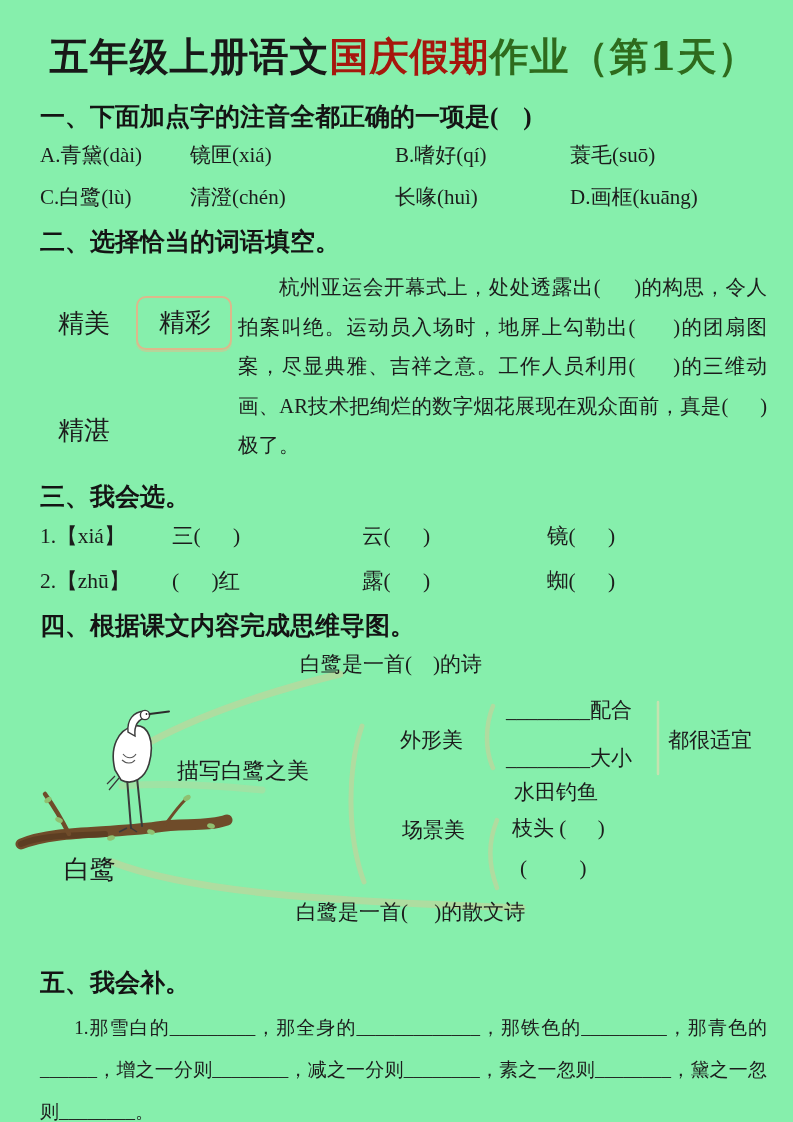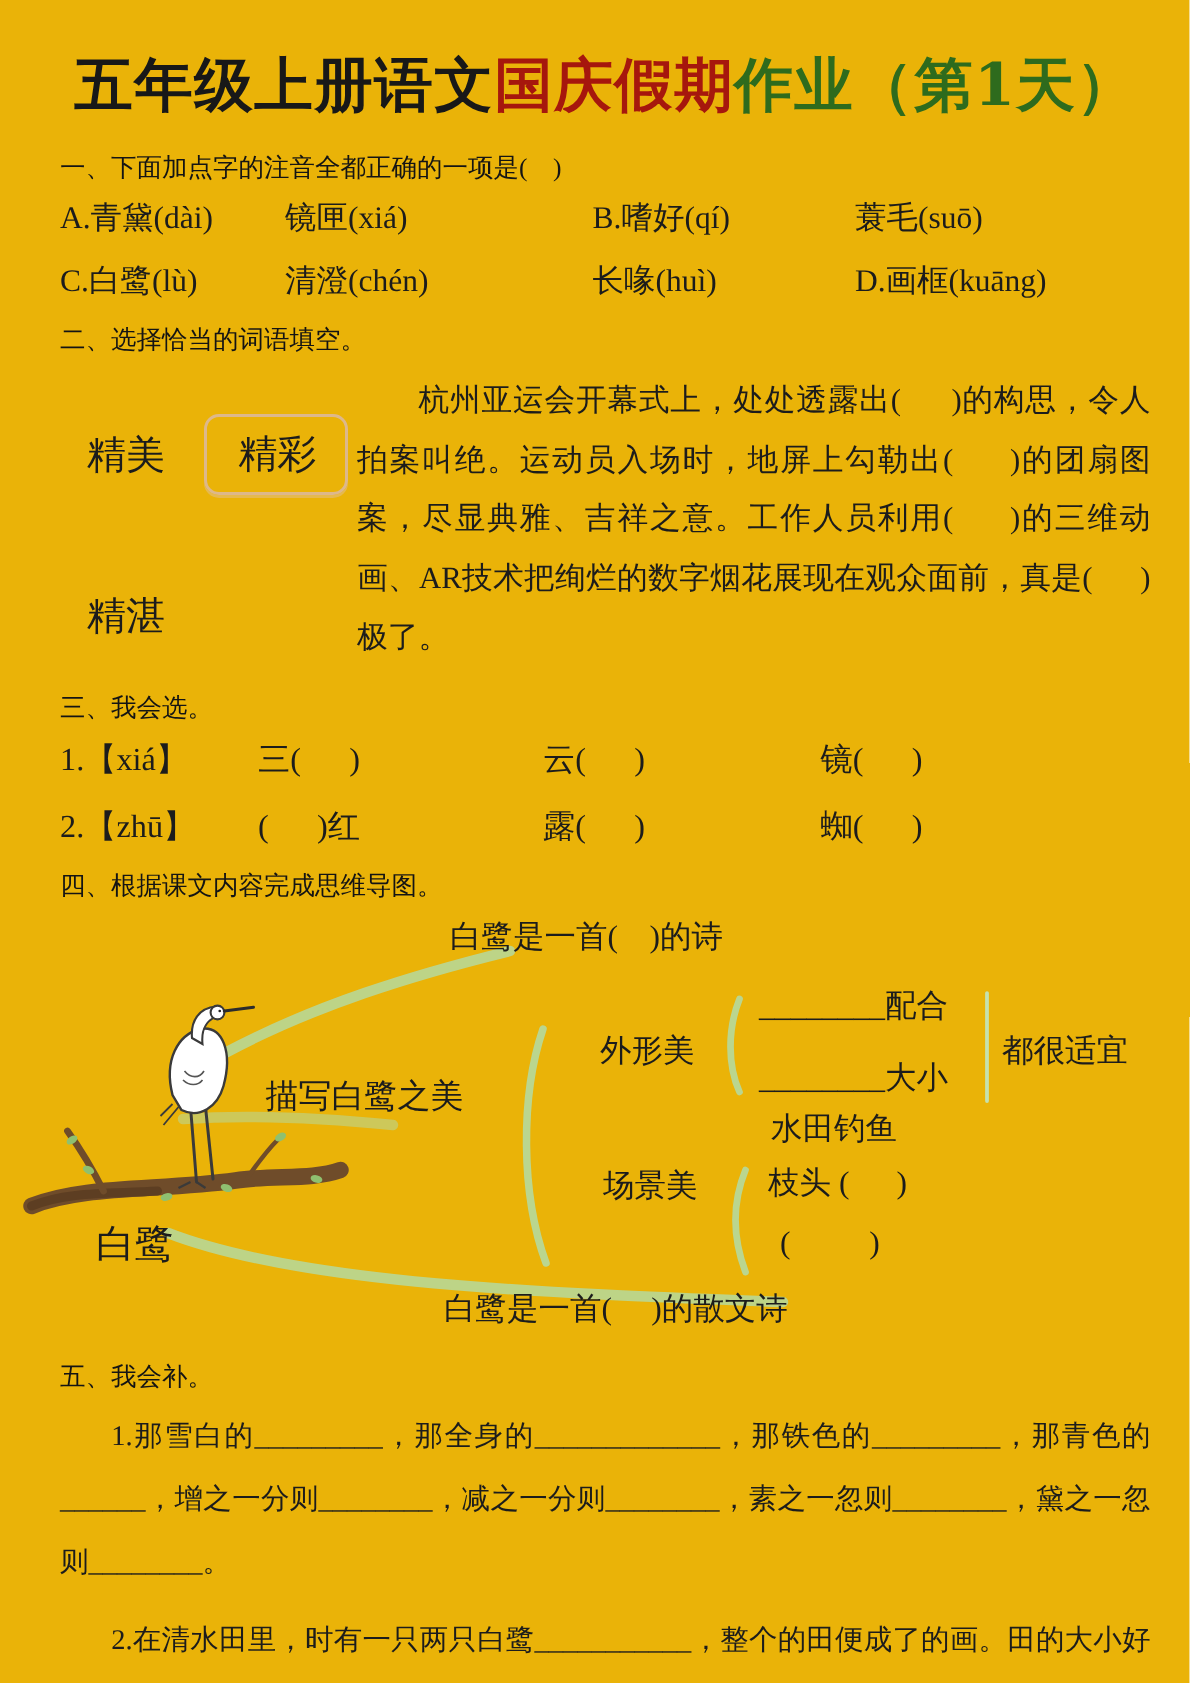--- a/index.html
+++ b/index.html
@@ -1,40 +1,40 @@
 <!DOCTYPE html>
 <html><head>
 <meta charset="utf-8">
 <style>
   html,body{margin:0;padding:0;background:#ffffff;}
   .page{
     position:relative;
     width:793px;height:1122px;
     box-sizing:border-box;
     padding:26px 26px 0 40px;
-    background:#eab308;
+    background:#86efac;
     color:#1c1c1c;
     font-family:"Liberation Serif","DejaVu Serif",serif;
     overflow:hidden;
   }
   .pre{white-space:pre;}
   h1{
     margin:4px 0 16px 0;
     text-align:center;
     font-size:39px;
     font-weight:700;
     letter-spacing:1px;
     font-family:"DejaVu Serif","Liberation Serif",serif;
   }
   .t-black{color:#181818;}
   .t-red{color:#a6170d;}
   .t-green{color:#2e6b1d;}
   h2{
-    font-size:17px;
-    font-weight:400;
+    font-size:25px;
+    font-weight:700;
     margin:14px 0 8px 0;
     color:#141414;
   }
   .g1{
     display:grid;
     grid-template-columns:150px 205px 175px 1fr;
     row-gap:14px;
     font-size:21px;
     margin:4px 0 2px 0;
   }
@@ -201,18 +201,18 @@
       <span class="mm" style="left:514px;top:128px;">水田钓鱼</span>
       <span class="mm" style="left:402px;top:166px;">场景美</span>
       <span class="mm" style="left:512px;top:164px;">枝头 (      )</span>
       <span class="mm" style="left:520px;top:206px;">(          )</span>
 
       <span class="mm" style="left:296px;top:248px;">白鹭是一首(     )的散文诗</span>
     </div>
   </section>
 
   <section>
-    <h2 style="margin-top:0;">五、我会补。</h2>
+    <h2 style="margin-top:20px;">五、我会补。</h2>
     <p class="fillpara">1.那雪白的_________，那全身的_____________，那铁色的_________，那青色的______，增之一分则________，减之一分则________，素之一忽则________，黛之一忽则________。</p>
     <p class="fillpara second">2.在清水田里，时有一只两只白鹭___________，整个的田便成了的画。田的大小好像______________________。</p>
   </section>
 
 </div>
 
 </body></html>

